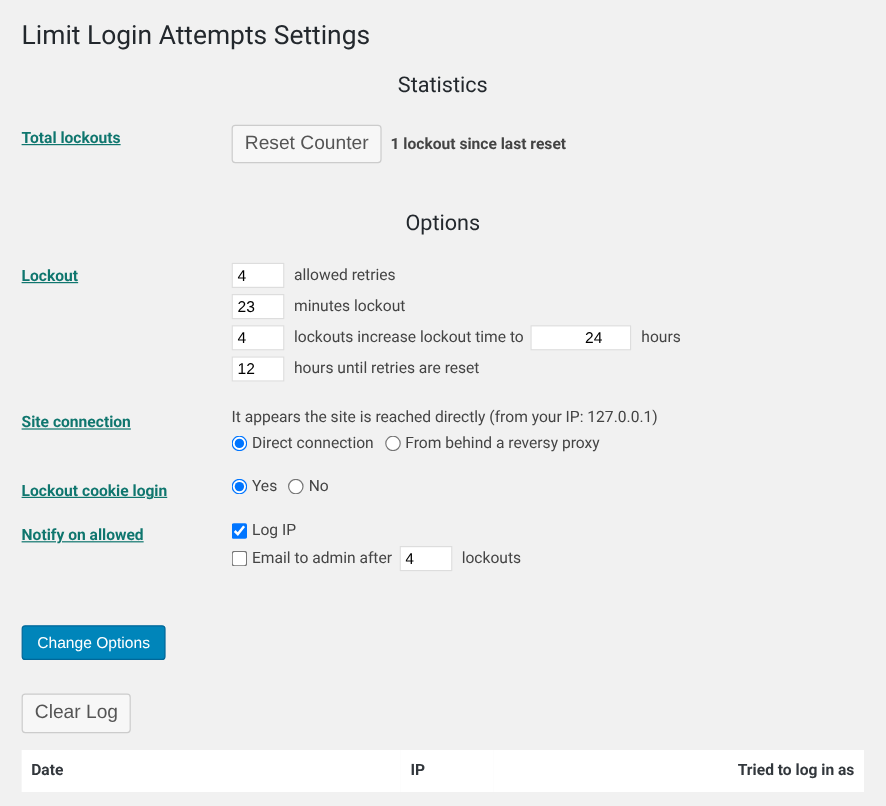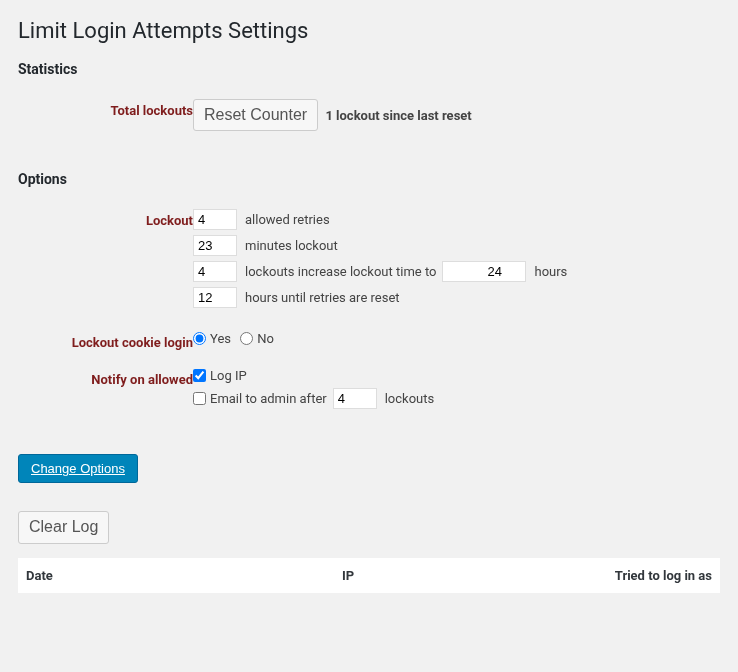--- a/index.html
+++ b/index.html
@@ -12,38 +12,40 @@
     width: 738px;
     box-sizing: border-box;
   }
   h1 {
     font-size: 22px;
     font-weight: 400;
     margin: 0 0 18px 0;
     color: #23282d;
   }
   h3 {
-    font-size: 14px;
-    font-weight: 700;
+    font-size: 18px;
+    font-weight: 400;
     margin: 0 0 22px 0;
     color: #23282d;
+    text-align: center;
   }
   .form-table {
     width: 100%;
     border-collapse: collapse;
     margin-bottom: 22px;
   }
   .form-table th {
-    text-align: right;
+    text-align: left;
     vertical-align: top;
     width: 175px;
     font-weight: 700;
     font-size: 13px;
     padding: 4px 0 18px 0;
-    color: #7f1d1d;
+    color: #0f766e;
+    text-decoration: underline;
   }
   .form-table td {
     vertical-align: top;
     padding: 0 0 18px 0;
     font-size: 13px;
     color: #444;
   }
   .button {
     display: inline-block;
     background: #f7f7f7;
@@ -56,21 +58,20 @@
     line-height: 1.4;
   }
   .button-primary {
     background: #0085ba;
     border: 1px solid #006799;
     color: #fff;
     font-size: 13px;
     padding: 6px 12px;
     border-radius: 3px;
     cursor: pointer;
-    text-decoration: underline;
   }
   input.small-text {
     width: 34px;
     padding: 2px 4px;
     border: 1px solid #ddd;
     font-size: 13px;
     background: #fff;
     margin: 0 4px 0 0;
   }
   .row-line {
@@ -138,20 +139,36 @@
         </div>
         <div class="row-line">
           <input class="small-text" value="4" style="">
           <span>lockouts increase lockout time to</span>
           <input class="small-text" style="margin-left: 6px; padding-left: 44px;" value="24">
           <span>hours</span>
         </div>
         <div class="row-line">
           <input class="small-text" value="12" style="">
           <span>hours until retries are reset</span>
+        </div>
+      </td>
+    </tr>
+    <tr>
+      <th>Site connection</th>
+      <td>
+        <div>It appears the site is reached directly (from your IP: 127.0.0.1)</div>
+        <div class="mt">
+          <span class="radio-wrap">
+            <input type="radio" name="conn" checked="" style="">
+            <span>Direct connection</span>
+          </span>
+          <span class="radio-wrap">
+            <input type="radio" name="conn" style="">
+            <span>From behind a reversy proxy</span>
+          </span>
         </div>
       </td>
     </tr>
     <tr>
       <th>Lockout cookie login</th>
       <td>
         <span class="radio-wrap">
           <input type="radio" name="cookie" checked="" style="">
           <span>Yes</span>
         </span>

